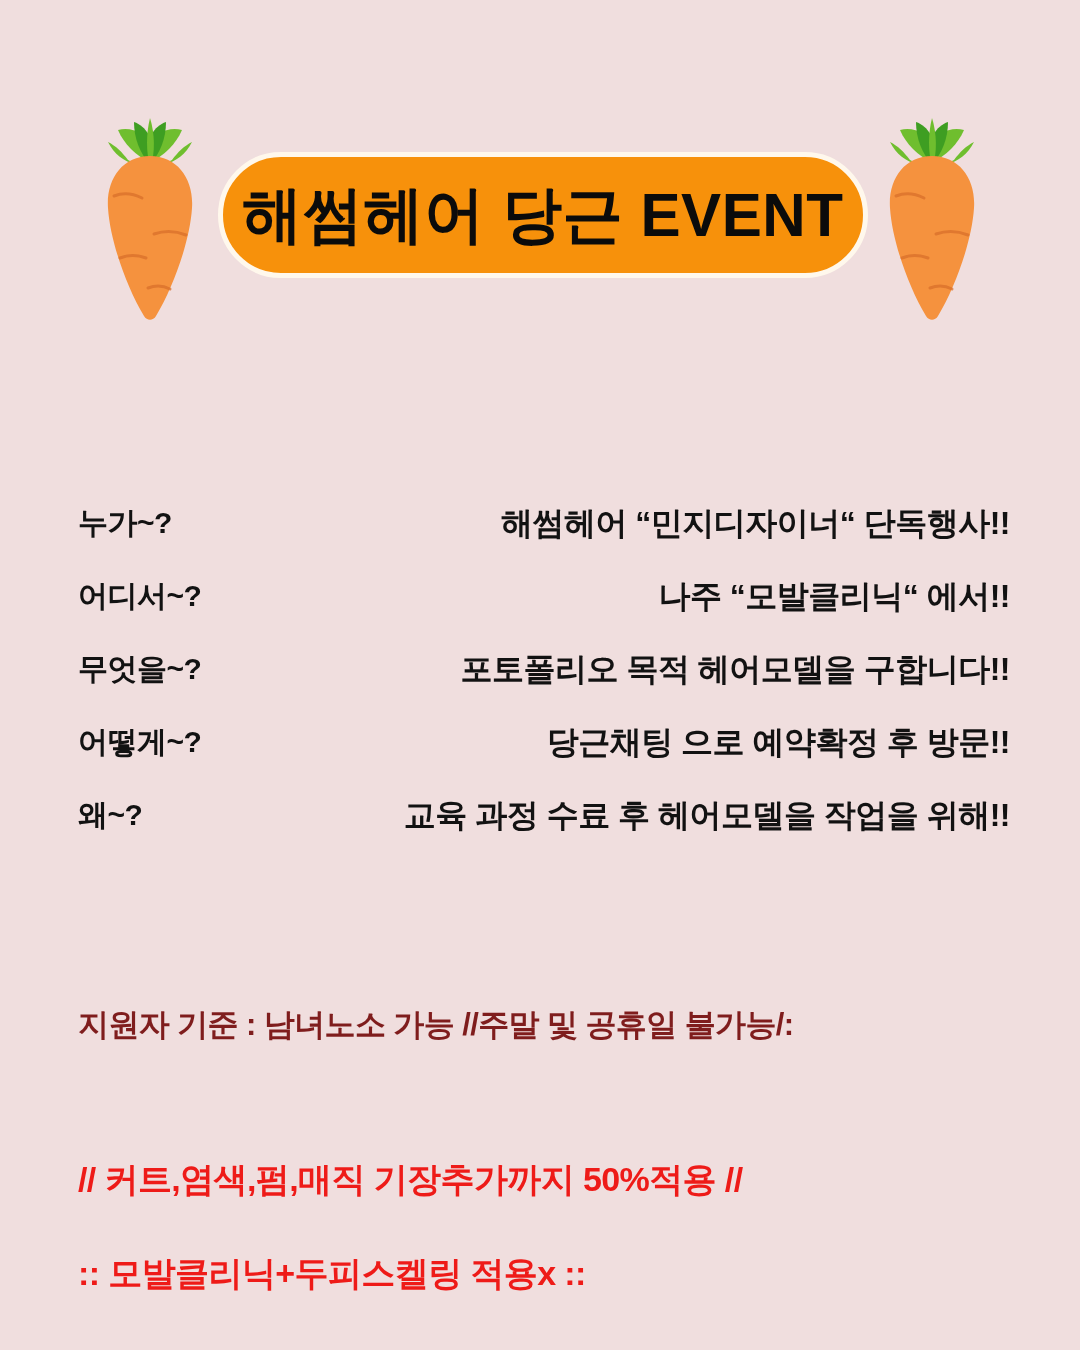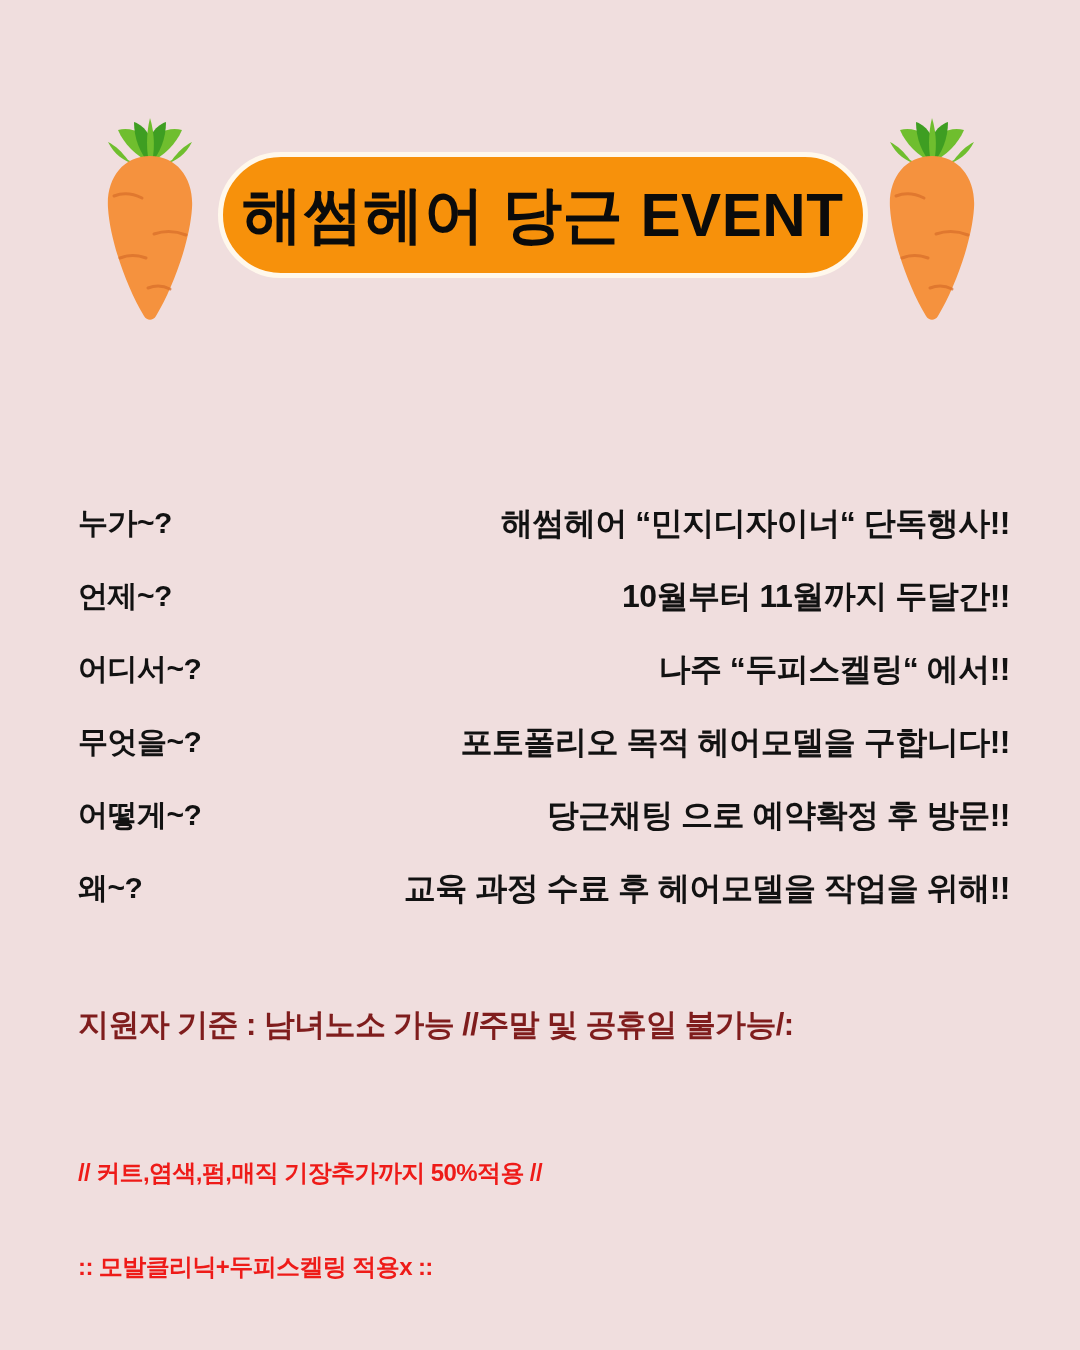--- a/index.html
+++ b/index.html
@@ -108,21 +108,21 @@
     font-weight: 700;
     color: #7f1d1d;
     letter-spacing: -0.6px;
     white-space: nowrap;
   }
 
   
   .note {
     position: absolute;
     left: 78px;
-    font-size: 24px;
+    font-size: 34px;
     font-weight: 700;
     color: #EE1B18;
     letter-spacing: -0.6px;
     white-space: nowrap;
   }
   .note.n1 { top: 1157px; }
   .note.n2 { top: 1235px; margin-top: 16px; }
 </style>
 </head>
 <body>
@@ -178,28 +178,24 @@
     </div>
   </div>
 
   <div class="qa-block">
 
     <div class="qa-row">
       <div class="qa-label">누가~?</div>
       <div class="qa-answer">해썸헤어 “민지디자이너“ 단독행사!!</div>
     </div>
 
-    <div class="qa-row">
-      <div class="qa-label">언제~?</div>
-      <div class="qa-answer">10월부터 11월까지 두달간!!</div>
-    </div>
 
     <div class="qa-row">
       <div class="qa-label">어디서~?</div>
-      <div class="qa-answer">나주 “두피스켈링“ 에서!!</div>
+      <div class="qa-answer">나주 “모발클리닉“ 에서!!</div>
     </div>
 
     <div class="qa-row">
       <div class="qa-label">무엇을~?</div>
       <div class="qa-answer">포토폴리오 목적 헤어모델을 구합니다!!</div>
     </div>
 
     <div class="qa-row">
       <div class="qa-label">어떻게~?</div>
       <div class="qa-answer">당근채팅 으로 예약확정 후 방문!!</div>

